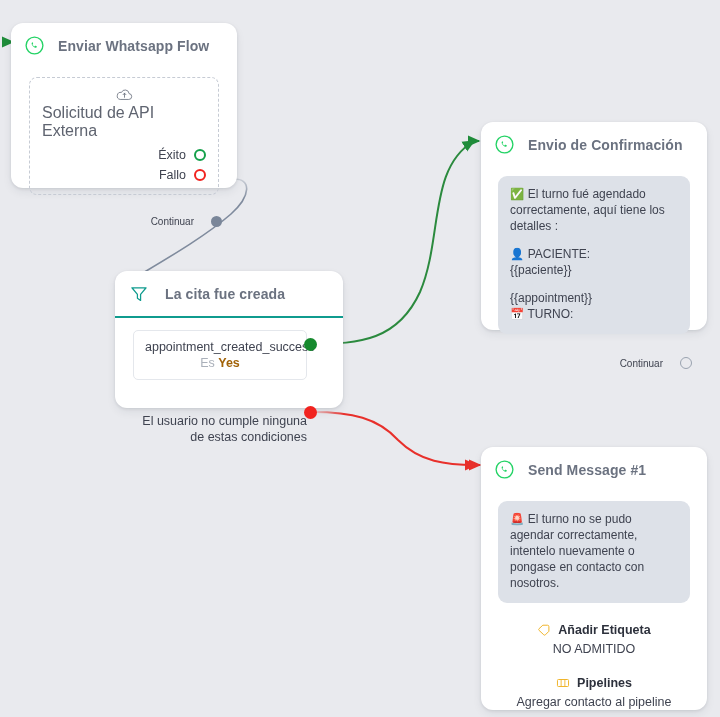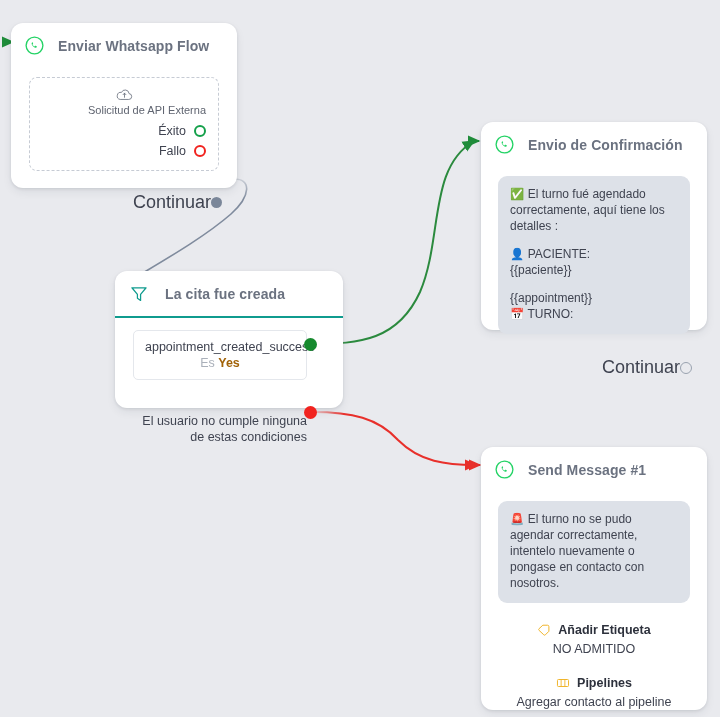--- a/index.html
+++ b/index.html
@@ -45,40 +45,40 @@
 
   
   .api-box {
     border: 1px dashed #c6cbd4;
     border-radius: 8px;
     padding: 10px 12px 12px 12px;
     margin: 7px 4px 0 4px;
   }
   .api-icon-row { text-align:center; line-height:0; margin-bottom:3px; }
   .api-label {
-    text-align:right;
-    font-size: 11px;
+    text-align:left;
+    font-size: 16px;
     color: #5f6470;
   }
   .out-row {
     display:flex; align-items:center; justify-content:flex-end;
     gap: 8px;
     margin-top: 8px;
     font-size: 12.5px;
     color: #3f4350;
   }
   .ring { width:12px; height:12px; border-radius:50%; border:2px solid #14a04a; background:transparent; display:block; }
   .ring.red { border-color:#f1231f; }
   .ring.gray { border-color:#9aa3b0; border-width:1.6px; width:12px; height:12px; }
 
   
   .continue-row {
     display:flex; align-items:center; justify-content:flex-end;
-    gap: 0;
-    font-size: 18px;
+    gap: 17px;
+    font-size: 10px;
     color: #3f4350;
   }
   .dot-filled { width:11px; height:11px; border-radius:50%; background:#7a8699; display:block; }
 
   
   .cond-box {
     border: 1px solid #e4e7ec;
     border-radius: 5px;
     padding: 9px 11px 9px 11px;
     margin: 12px 22px 0 4px;

